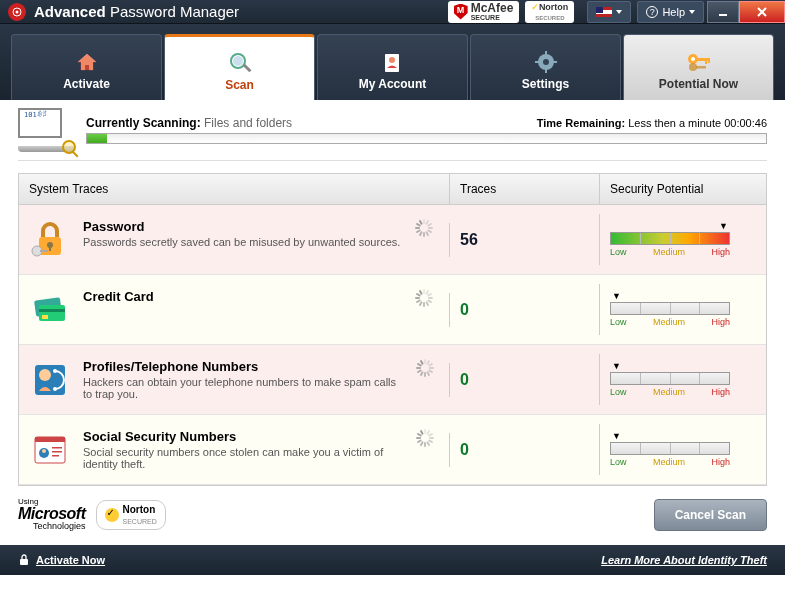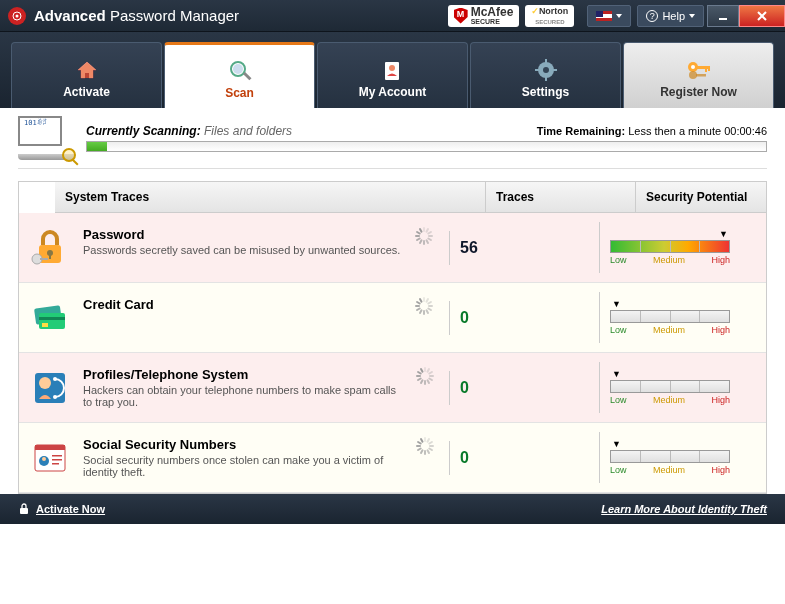--- a/index.html
+++ b/index.html
@@ -1,19 +1,19 @@
 <!DOCTYPE html>
 <html><head>
 <meta charset="utf-8">
 <style>
 * { margin: 0; padding: 0; box-sizing: border-box; font-family: "Segoe UI", Arial, sans-serif; }
 body { width: 785px; height: 604px; background: #fff; overflow: hidden; }
 
 
-.titlebar { height: 32px; background: linear-gradient(#2a3645, #1e2935); display: flex; align-items: center; padding: 0 0 0 8px; color: #fff; border-bottom: 1px solid #0e141c; }
+.titlebar { height: 24px; background: linear-gradient(#2a3645, #1e2935); display: flex; align-items: center; padding: 0 0 0 8px; color: #fff; border-bottom: 1px solid #0e141c; }
 .titlebar .logo { width: 18px; height: 18px; border-radius: 50%; background: #c22; display: flex; align-items: center; justify-content: center; margin-right: 8px; }
 .titlebar .logo svg { width: 10px; height: 10px; }
 .titlebar .title { font-size: 15px; flex: 1; }
 .titlebar .title b { font-weight: 700; }
 .badges { display: flex; align-items: center; gap: 6px; margin-right: 10px; }
 .badge { background: #fff; height: 22px; padding: 0 6px; border-radius: 3px; display: flex; align-items: center; font-size: 9px; color: #333; font-weight: bold; gap: 3px; }
 .badge .shield { width: 14px; height: 16px; background: #c00; clip-path: polygon(50% 0, 100% 15%, 100% 60%, 50% 100%, 0 60%, 0 15%); position: relative; }
 .badge .shield::after { content:"M"; position:absolute; color:#fff; font-size:9px; left:3px; top:1px; }
 .badge.norton { flex-direction: column; line-height: 1; padding: 2px 6px; }
 .badge.norton .n1 { font-size: 9px; }
@@ -36,32 +36,32 @@
 
 .content { background: #fff; padding: 0; }
 .scan-status { display: flex; align-items: center; padding: 8px 18px; gap: 12px; }
 .laptop-icon { width: 56px; height: 44px; position: relative; }
 .laptop-icon .screen { width: 44px; height: 30px; border: 2px solid #888; background: #fff; position: relative; overflow: hidden; }
 .laptop-icon .screen::before { content:"101\A010\A101"; white-space: pre; font-size:7px; color:#259; position:absolute; left:4px; top:2px; line-height:1.1; font-family: monospace; }
 .laptop-icon .base { width: 56px; height: 6px; background: linear-gradient(#ccc,#999); border-radius: 0 0 4px 4px; position: absolute; bottom: 0; left: 0; }
 .laptop-icon .mag { position:absolute; right:-2px; bottom:-2px; width:14px; height:14px; border:2px solid #c90; border-radius:50%; background:rgba(255,230,150,.5); }
 .laptop-icon .mag::after { content:""; position:absolute; width:2px; height:8px; background:#c90; right:-2px; bottom:-6px; transform:rotate(-45deg); }
 .status-text { flex: 1; font-size: 12px; }
-.status-text .line1 { margin-bottom: 3px; font-style: italic; }
+.status-text .line1 { margin-bottom: 3px; }
 .status-text .line1 b { font-weight: bold; }
 .progress { flex:1; height: 11px; border: 1px solid #aaa; background: linear-gradient(#eee,#fff); position: relative; }
 .progress .fill { height: 100%; width: 3%; background: linear-gradient(#6c4,#4a2); }
 .time-remain { font-size: 11px; white-space: nowrap; margin-left: 12px; }
 .time-remain b { font-weight: bold; }
 
 hr.sep { border: none; border-top: 1px solid #ddd; margin: 0 18px; }
 
 
 .table { margin: 12px 18px 0; border: 1px solid #ccc; }
-.thead { display: flex; background: linear-gradient(#f6f6f6,#e4e4e4); border-bottom: 1px solid #ccc; font-size: 12px; font-weight: bold; margin-left: 36px; }
+.thead { display: flex; background: linear-gradient(#f6f6f6,#e4e4e4); border-bottom: 1px solid #ccc; font-size: 12px; font-weight: normal; }
 .thead > div, .row > div { padding: 8px 10px; }
 .col-name { flex: 0 0 430px; }
 .col-traces { flex: 0 0 150px; border-left: 1px solid #ccc; }
 .col-sec { flex: 1; border-left: 1px solid #ccc; }
 .row { display: flex; border-bottom: 1px solid #e3e3e3; min-height: 70px; align-items: center; }
 .row:nth-child(odd) { background: #fdeeee; }
 .row:nth-child(even) { background: #fffef5; }
 .row .col-name { display: flex; gap: 12px; align-items: flex-start; }
 .item-icon { width: 42px; height: 42px; flex-shrink: 0; display:flex; align-items:center; justify-content:center; }
 .item-text h4 { font-size: 13px; font-weight: bold; margin-bottom: 2px; }
@@ -202,21 +202,21 @@
       <svg width="28" height="22">
           <circle cx="8" cy="8" r="5" fill="#fa3"></circle>
           <circle cx="8" cy="8" r="2" fill="#fff"></circle>
           <rect x="12" y="7" width="12" height="3" fill="#fa3"></rect>
           <rect x="20" y="7" width="2" height="6" fill="#fa3"></rect>
           <rect x="23" y="7" width="2" height="5" fill="#fa3"></rect>
           <circle cx="8" cy="16" r="4" fill="#c82" opacity="0.7"></circle>
           <rect x="11" y="15" width="10" height="2.5" fill="#c82" opacity="0.7"></rect>
         </svg>
     </div>
-    <span>Register Now</span>
+    <span>Potential Now</span>
   </div>
 </div>
 
 <div class="content">
   <div class="scan-status">
     <div class="laptop-icon">
       <div class="screen"></div>
         <div class="base"></div>
         <div class="mag"></div>
     </div>
@@ -344,21 +344,21 @@
               <svg width="42" height="42">
                 <rect x="6" y="6" width="30" height="30" rx="3" fill="#2a7fb8"></rect>
                 <circle cx="16" cy="16" r="6" fill="#fc9"></circle>
                 <path d="M10 32 Q16 24 22 32" fill="#fa7"></path>
                 <path d="M26 12 a6 6 0 0 1 0 18" fill="none" stroke="#fff" stroke-width="2"></path>
                 <circle cx="26" cy="12" r="2" fill="#fff"></circle>
                 <circle cx="26" cy="30" r="2" fill="#fff"></circle>
               </svg>
             </div>
             <div class="item-text">
-              <h4>Profiles/Telephone System</h4>
+              <h4>Profiles/Telephone Numbers</h4>
               <p>Hackers can obtain your telephone numbers to make spam calls to trap you.</p>
             </div>
             <div class="spinner">
               <span style="transform:rotate(0deg);opacity:0.2"></span>
               <span style="transform:rotate(30deg);opacity:0.27"></span>
               <span style="transform:rotate(60deg);opacity:0.34"></span>
               <span style="transform:rotate(90deg);opacity:0.41000000000000003"></span>
               <span style="transform:rotate(120deg);opacity:0.48000000000000004"></span>
               <span style="transform:rotate(150deg);opacity:0.55"></span>
               <span style="transform:rotate(180deg);opacity:0.6200000000000001"></span>
@@ -433,20 +433,34 @@
                 <span class="l">Low</span>
                 <span class="m">Medium</span>
                 <span class="h">High</span>
               </div>
             </div>
           </div>
         </div>
       </div>
   </div>
 
+  <div class="footer">
+    <div class="footer-badges">
+      <div class="ms-badge">
+        <div class="u">Using</div>
+        <div class="m">Microsoft</div>
+        <div class="t" style="text-align:right">Technologies</div>
+      </div>
+      <div class="norton-foot">
+        <span class="chk"></span>
+        <span><b>Norton</b><br><span style="font-size:7px;color:#888">SECURED</span></span>
+      </div>
+    </div>
+    <button class="cancel-btn">Cancel Scan</button>
+  </div>
 </div>
 
 <div class="bottombar">
   <div class="activate">
     <svg class="lock" viewBox="0 0 12 12">
         <rect x="2" y="5" width="8" height="6" fill="#fff" rx="1"></rect>
         <path d="M4 5 V3 a2 2 0 0 1 4 0 V5" fill="none" stroke="#fff" stroke-width="1.3"></path>
       </svg>
     <a>Activate Now</a>
   </div>

